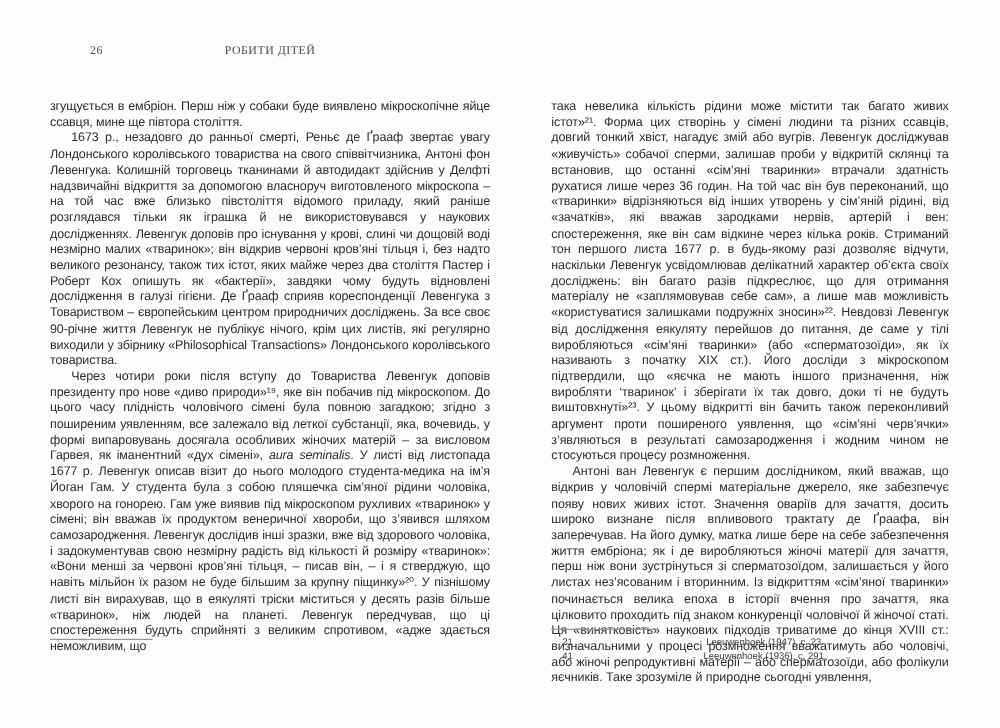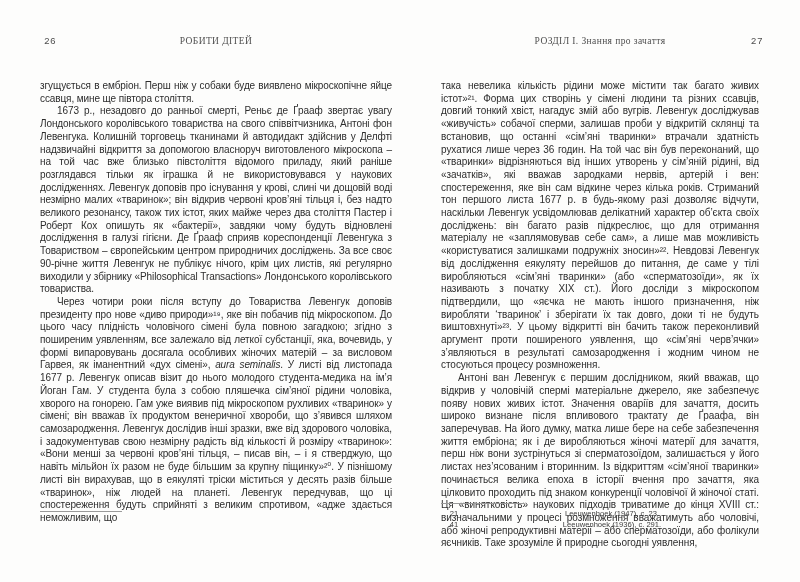--- a/index.html
+++ b/index.html
@@ -21,22 +21,22 @@
   .page-header {
     position: absolute; top: 36px; left: 0; right: 0;
     height: 12px;
     font-family: "Liberation Serif", "DejaVu Serif", serif;
     font-size: 9.5px; color: #4f4f4f;
     letter-spacing: 0.4px;
     text-align: center;
   }
   .page-num {
     position: absolute; top: 0;
-    font-family: Liberation Mono, monospace;
-    font-size: 9.5px; color: #4f4f4f;
+    font-family: Liberation Serif, serif;
+    font-size: 9.5px; color: #4f4f4f; margin-left: 28px;
   }
   .page-left  .page-num { left: 4px; }
   .page-right .page-num { right: -4px; }
 
   .body-text {
     position: absolute; top: 80px; left: 0; right: 0;
     color: #2d2d2d;
     text-align: justify;
   }
   .page-left  .body-text { font-size: 10px;   line-height: 12.7px; letter-spacing: -0.1px; }
@@ -71,24 +71,20 @@
 
         <p class="para indent">Через чотири роки після вступу до Товариства Левенгук доповів президенту про нове «диво природи»¹⁹, яке він побачив під мікроскопом. До цього часу плідність чоловічого сімені була повною загадкою; згідно з поширеним уявленням, все залежало від леткої субстанції, яка, вочевидь, у формі випаровувань досягала особливих жіночих матерій – за висловом Гарвея, як іманентний «дух сімені», <i>aura seminalis</i>. У листі від листопада 1677 р. Левенгук описав візит до нього молодого студента-медика на ім’я Йоган Гам. У студента була з собою пляшечка сім’яної рідини чоловіка, хворого на гонорею. Гам уже виявив під мікроскопом рухливих «тваринок» у сімені; він вважав їх продуктом венеричної хвороби, що з’явився шляхом самозародження. Левенгук дослідив інші зразки, вже від здорового чоловіка, і задокументував свою незмірну радість від кількості й розміру «тваринок»: «Вони менші за червоні кров’яні тільця, – писав він, – і я стверджую, що навіть мільйон їх разом не буде більшим за крупну піщинку»²⁰. У пізнішому листі він вирахував, що в еякуляті тріски міститься у десять разів більше «тваринок», ніж людей на планеті. Левенгук передчував, що ці спостереження будуть сприйняті з великим спротивом, «адже здається неможливим, що</p>
       </div>
 
     <div class="footnotes">
       <div class="fn-rule"></div>
     </div>
   </div>
 
   <div class="page page-right">
-    <div class="page-header">
-      <span class="running-title">РОЗДІЛ І. Знання про зачаття</span>
-      <span class="page-num">27</span>
-    </div>
 
     <div class="body-text">
 
         <p class="para">така невелика кількість рідини може містити так багато живих істот»²¹. Форма цих створінь у сімені людини та різних ссавців, довгий тонкий хвіст, нагадує змій або вугрів. Левенгук досліджував «живучість» собачої сперми, залишав проби у відкритій склянці та встановив, що останні «сім’яні тваринки» втрачали здатність рухатися лише через 36 годин. На той час він був переконаний, що «тваринки» відрізняються від інших утворень у сім’яній рідині, від «зачатків», які вважав зародками нервів, артерій і вен: спостереження, яке він сам відкине через кілька років. Стриманий тон першого листа 1677 р. в будь-якому разі дозволяє відчути, наскільки Левенгук усвідомлював делікатний характер об’єкта своїх досліджень: він багато разів підкреслює, що для отримання матеріалу не «заплямовував себе сам», а лише мав можливість «користуватися залишками подружніх зносин»²². Невдовзі Левенгук від дослідження еякуляту перейшов до питання, де саме у тілі виробляються «сім’яні тваринки» (або «сперматозоїди», як їх називають з початку XIX ст.). Його досліди з мікроскопом підтвердили, що «яєчка не мають іншого призначення, ніж виробляти ‘тваринок’ і зберігати їх так довго, доки ті не будуть виштовхнуті»²³. У цьому відкритті він бачить також переконливий аргумент проти поширеного уявлення, що «сім’яні черв’ячки» з’являються в результаті самозародження і жодним чином не стосуються процесу розмноження.</p>
 
         <p class="para indent">Антоні ван Левенгук є першим дослідником, який вважав, що відкрив у чоловічій спермі матеріальне джерело, яке забезпечує появу нових живих істот. Значення оваріїв для зачаття, досить широко визнане після впливового трактату де Ґраафа, він заперечував. На його думку, матка лише бере на себе забезпечення життя ембріона; як і де виробляються жіночі матерії для зачаття, перш ніж вони зустрінуться зі сперматозоїдом, залишається у його листах нез’ясованим і вторинним. Із відкриттям «сім’яної тваринки» починається велика епоха в історії вчення про зачаття, яка цілковито проходить під знаком конкуренції чоловічої й жіночої статі. Ця «винятковість» наукових підходів триватиме до кінця XVIII ст.: визначальними у процесі розмноження вважатимуть або чоловічі, або жіночі репродуктивні матерії – або сперматозоїди, або фолікули яєчників. Таке зрозуміле й природне сьогодні уявлення,</p>
       </div>
 
     <div class="footnotes">
       <div class="fn-rule"></div>

